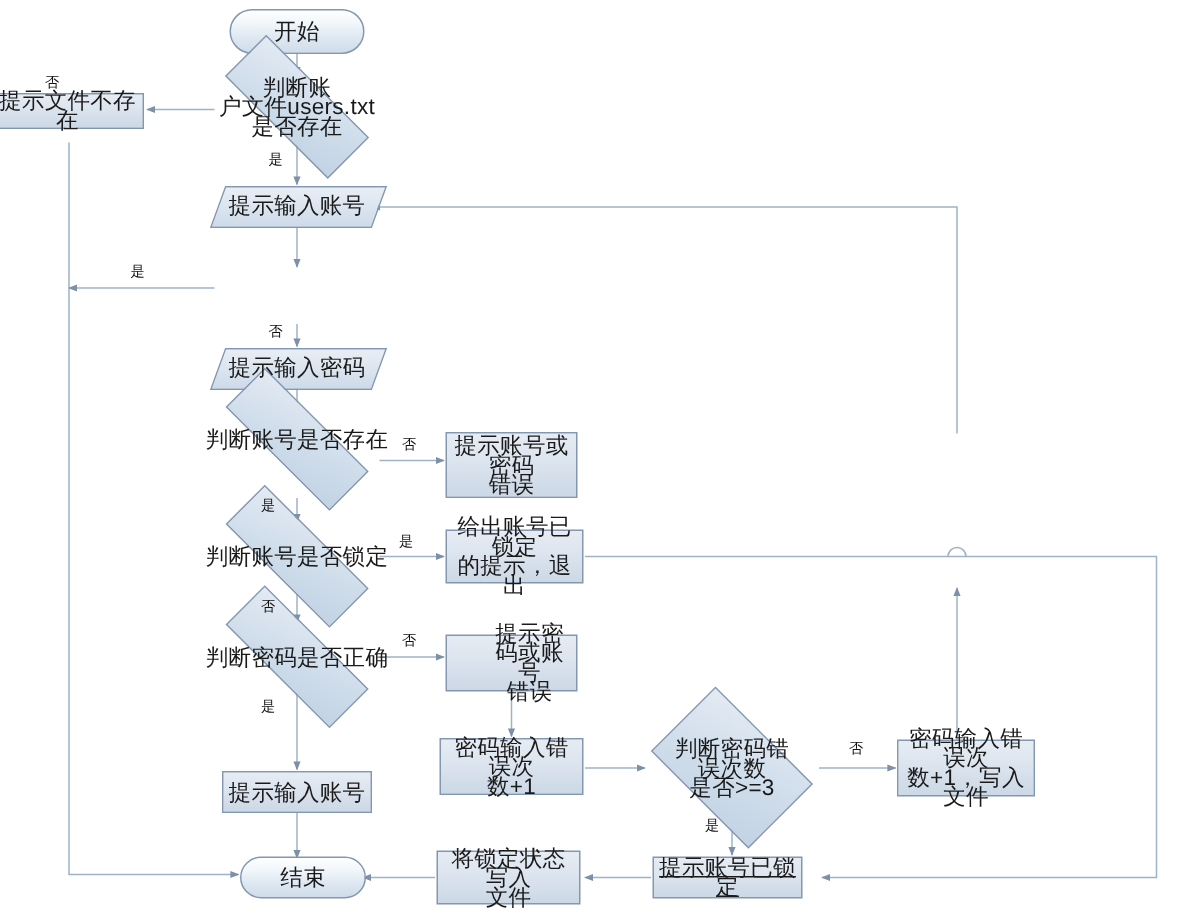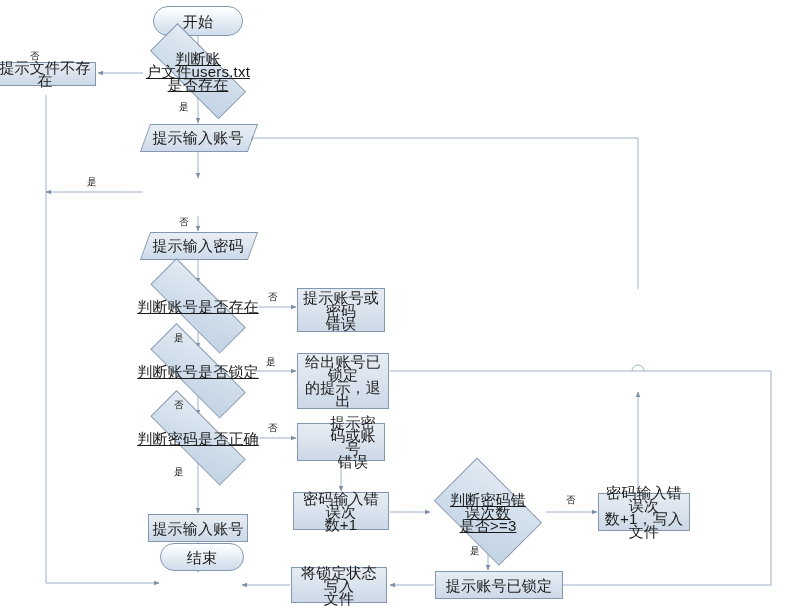--- a/index.html
+++ b/index.html
@@ -51,21 +51,20 @@
   }
   
   .n-proc {
     border: 1px solid #8497b0;
     background: linear-gradient(180deg, #e6ecf3 0%, #dde5ef 40%, #ccd8e6 100%);
   }
   
   .n-dec {
     background: transparent;
     border: none;
-    text-decoration: underline;
   }
   .n-dec .dia {
     position: absolute;
     left: 50%;
     top: 50%;
     width: 70.7%;
     height: 70.7%;
     transform: translate(-50%, -50%) rotate(45deg) scale(1.0);
     background: linear-gradient(160deg, #e3eaf3 0%, #d2dfec 45%, #c2d3e4 100%);
     border: 1px solid #8497b0;
@@ -184,36 +183,36 @@
     <div class="par"></div>
     <span class="lbl">提示输入账号</span>
   </div>
 
 
   <div class="node n-io" style="left:145px; top:232px; width:106px; height:26px;">
     <div class="par"></div>
     <span class="lbl">提示输入密码</span>
   </div>
 
-  <div class="node n-dec" style="left:130px; top:281px; width:136px; height:50px;">
+  <div class="node n-dec" style="left:130px; top:268px; width:136px; height:50px;">
     <div class="dia"></div>
     <span class="lbl">判断账号是否存在</span>
   </div>
 
   <div class="node n-proc" style="left:297px; top:288px; width:88px; height:44px;justify-content:flex-end;">
     <span class="lbl">提示账号或密码
 错误</span>
   </div>
 
   <div class="node n-dec" style="left:130px; top:346px; width:136px; height:50px;">
     <div class="dia"></div>
     <span class="lbl">判断账号是否锁定</span>
   </div>
 
-  <div class="node n-proc" style="left:297px; top:353px; width:92px; height:56px;">
+  <div class="node n-proc" style="left:297px; top:353px; width:92px; height:36px;">
     <span class="lbl">给出账号已锁定
 的提示，退出</span>
   </div>
 
   <div class="node n-dec" style="left:130px; top:413px; width:136px; height:50px;">
     <div class="dia"></div>
     <span class="lbl">判断密码是否正确</span>
   </div>
 
   <div class="node n-proc" style="left:297px; top:423px; width:88px; height:38px;padding-left:24px;">
@@ -235,30 +234,30 @@
 
   <div class="node n-proc" style="left:598px; top:493px; width:92px; height:38px;">
     <span class="lbl">密码输入错误次
 数+1，写入文件</span>
   </div>
 
   <div class="node n-proc" style="left:148px; top:514px; width:100px; height:28px;">
     <span class="lbl">提示输入账号</span>
   </div>
 
-  <div class="node n-proc" style="left:435px; top:571px; width:128px; height:28px;">
+  <div class="node n-proc" style="left:435px; top:571px; width:100px; height:28px;text-decoration:underline;">
     <span class="lbl">提示账号已锁定</span>
   </div>
 
   <div class="node n-proc" style="left:291px; top:567px; width:96px; height:36px;">
     <span class="lbl">将锁定状态写入
 文件</span>
   </div>
 
-  <div class="node n-term" style="left:160px; top:543px; width:84px; height:28px;">
+  <div class="node n-term" style="left:160px; top:571px; width:84px; height:28px;">
     <span class="lbl">结束</span>
   </div>
 
   <div class="edge-label" style="left:30px; top:50px;">否</div>
   <div class="edge-label" style="left:179px; top:101px;">是</div>
   <div class="edge-label" style="left:87px; top:176px;">是</div>
   <div class="edge-label" style="left:179px; top:216px;">否</div>
   <div class="edge-label" style="left:268px; top:291px;">否</div>
   <div class="edge-label" style="left:174px; top:332px;">是</div>
   <div class="edge-label" style="left:266px; top:356px;">是</div>

